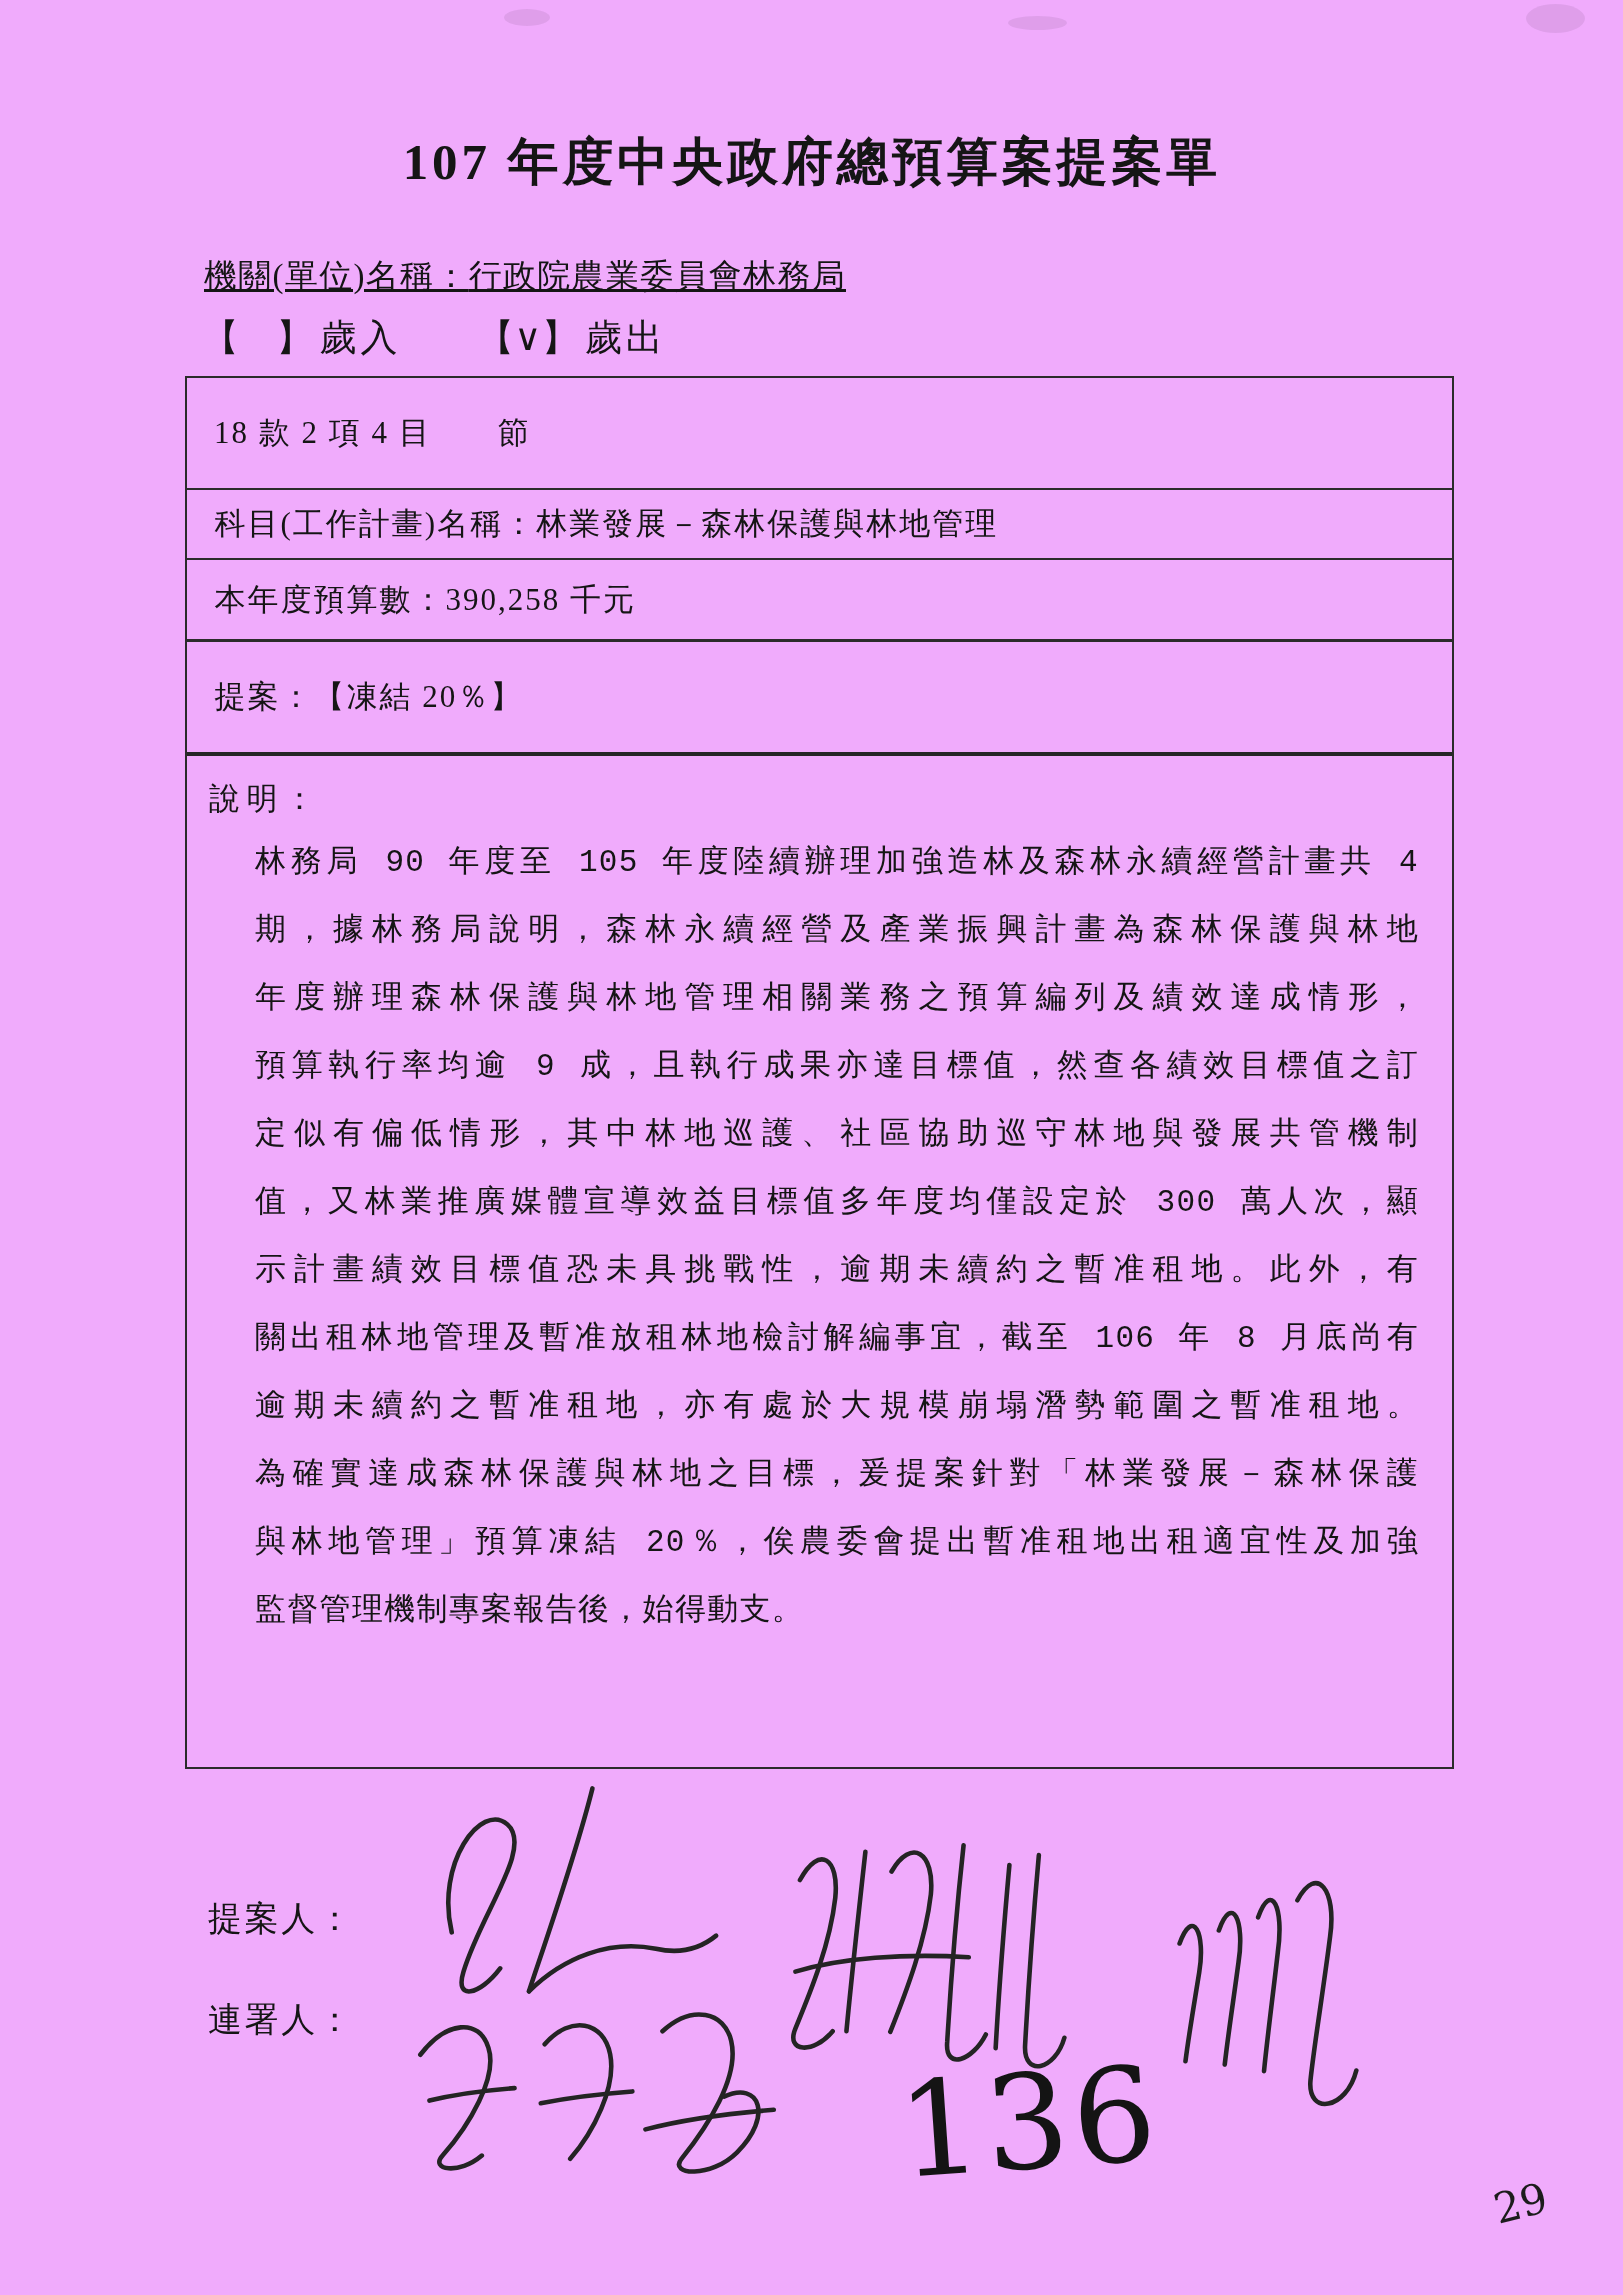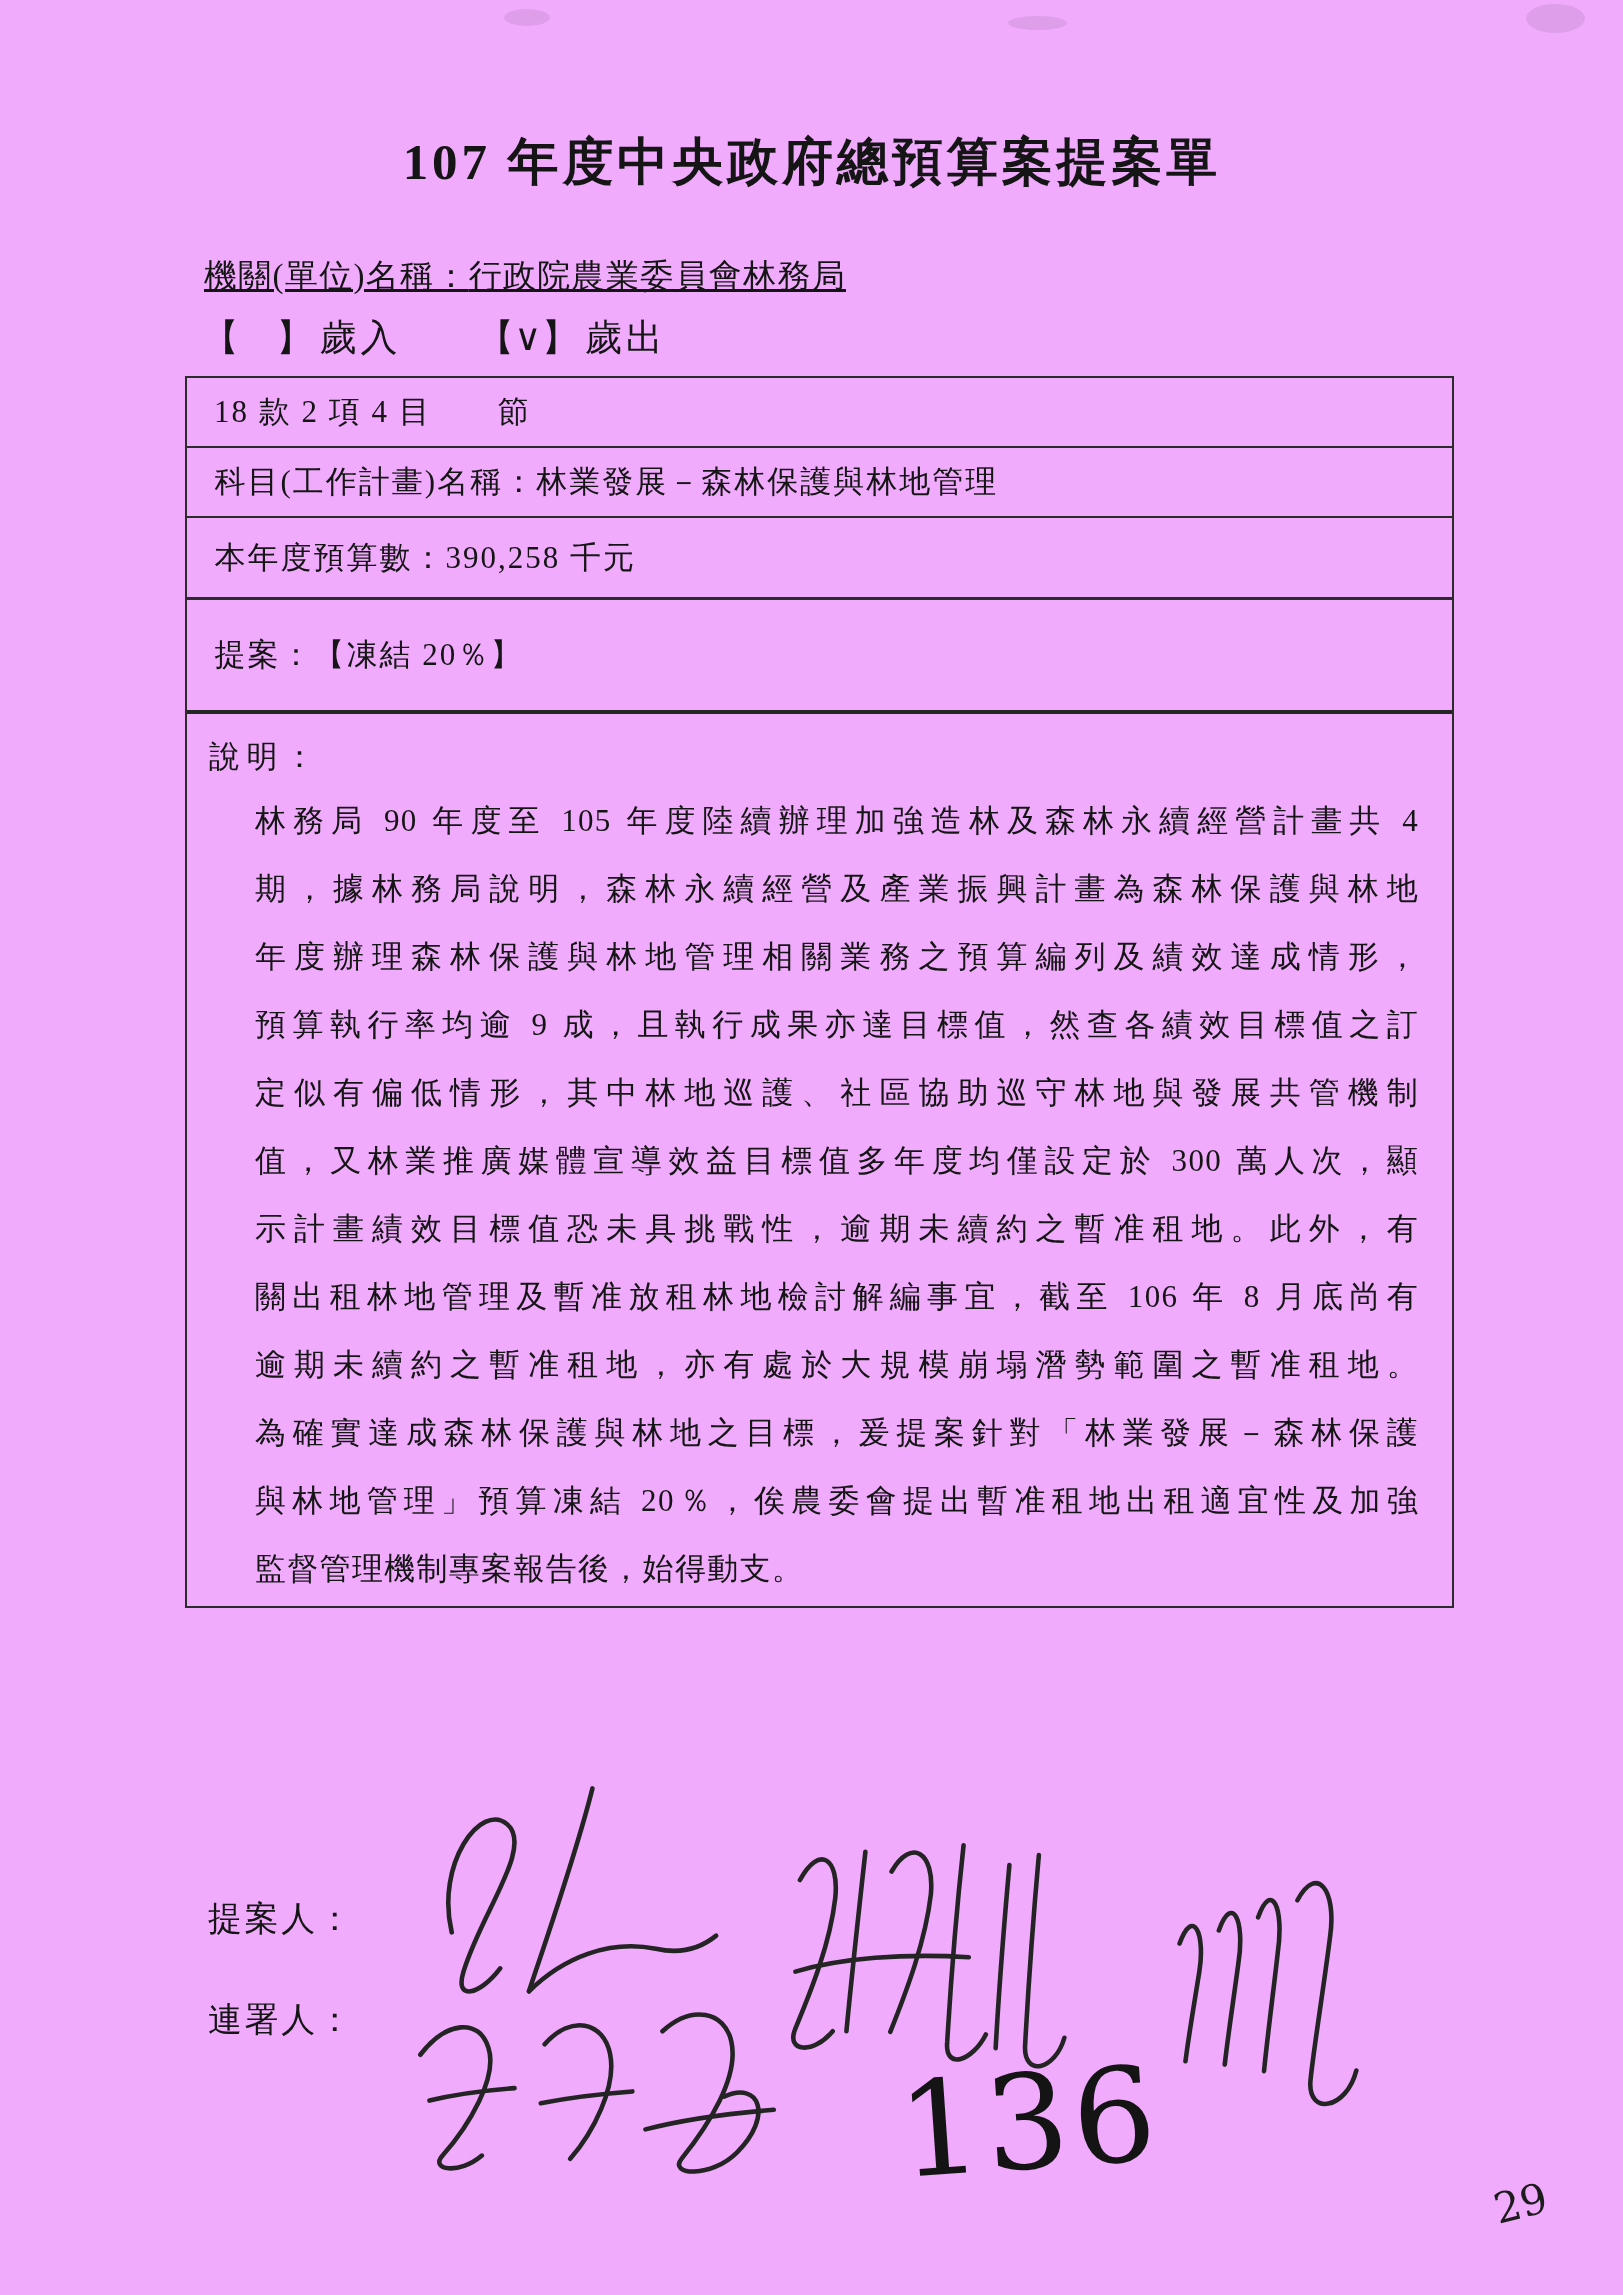--- a/index.html
+++ b/index.html
@@ -34,27 +34,27 @@
   .main-table {
     position:absolute; left:185px; top:376px; width:1265px;
     border:2.6px solid #2b2b2b;
     box-sizing:content-box;
   }
   .t-row {
     display:flex; align-items:center;
     padding-left:27.5px; box-sizing:border-box;
     font-size:31px; letter-spacing:2px; white-space:nowrap;
   }
-  .row-code   { height:68px;padding-left:27px; }
+  .row-code   { height:110px;padding-left:27px; }
   .row-subject{ height:70px; border-top:2.6px solid #2b2b2b; }
   .row-amount { height:81px; border-top:2.6px solid #2b2b2b; }
   .row-prop   { height:113px; border-top:3.3px solid #2b2b2b; }
   .row-desc   {
-    height:896px; border-top:4.6px solid #262626;
-    display:block; padding:22px 8px 0 0; white-space:normal;
+    height:1015px; border-top:4.6px solid #262626;
+    display:block; padding:22px 8px 0 0; white-space:normal;font-family:Liberation Mono, monospace;
   }
   .desc-label { font-size:31px; letter-spacing:6.5px; margin-left:22px; }
   .desc-para  {
     margin:9.2px 25px 0 68px;
     font-size:31px; line-height:68px; letter-spacing:1.3px;
   }
   .jline { text-align:justify; text-align-last:justify; }
   .jline-end { text-align:left; text-align-last:left; }
 
   .sig-label {

